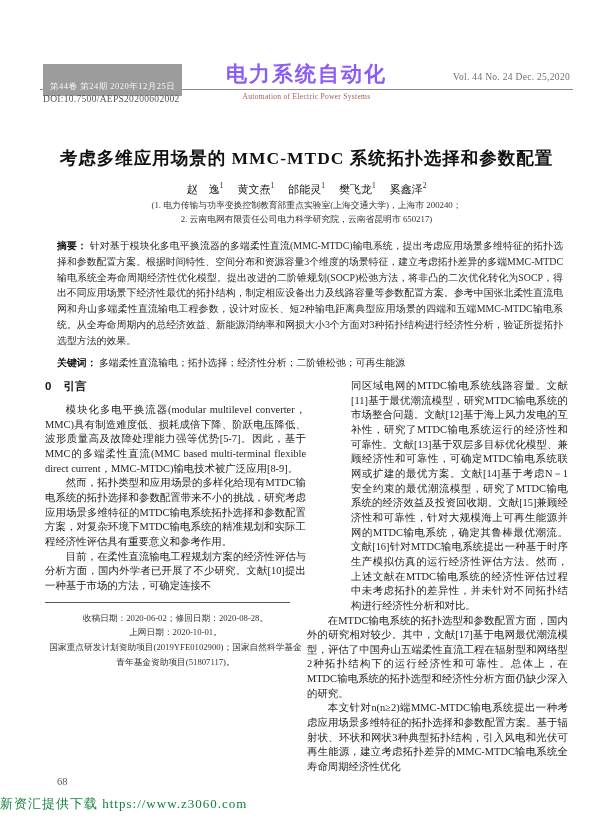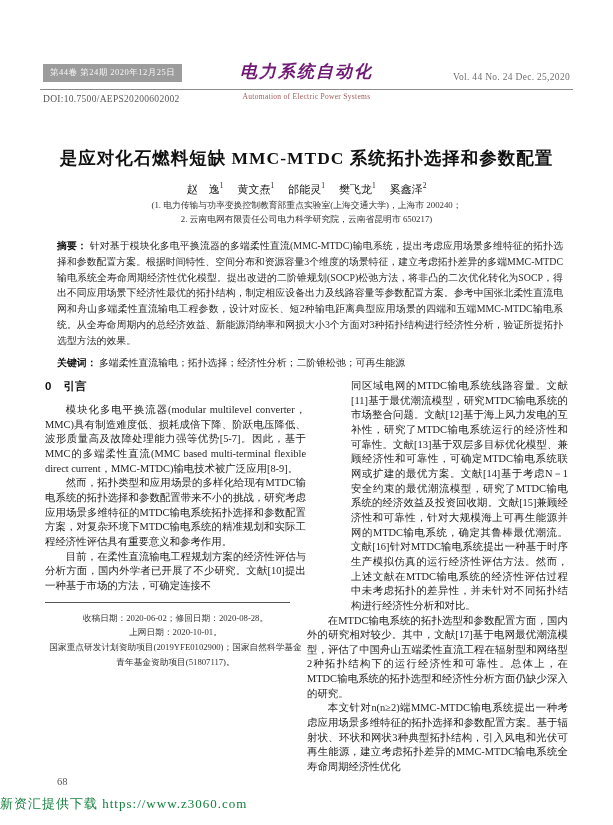--- a/index.html
+++ b/index.html
@@ -20,39 +20,38 @@
     top: 89px; left: 40px; right: 40px;
     border-top: 1px solid #8a8a8a;
   }
   .issue-box {
     position: absolute;
     top: 64px; left: 43px;
     background: #9c9c9c;
     color: #f7f7f7;
     font-size: 8.5px;
     letter-spacing: 0.5px;
-    padding: 3px 7px 3px 7px;
+    padding: 17px 7px 3px 7px;
     white-space: nowrap;
   }
   .doi-line {
     position: absolute;
     top: 94px; left: 43px;
     font-size: 9.5px;
     color: #565656;
     letter-spacing: 0.3px;
   }
   .journal-logo {
     position: absolute;
     top: 60px; left: 0; right: 0;
     text-align: center;
-    font-size: 17px;
+    font-size: 21px;
     font-weight: bold;
-    font-style: italic;
     letter-spacing: 2px;
-    color: #701a75;
+    color: #8b5cf6;
   }
   .journal-en {
     position: absolute;
     top: 92px; left: 0; right: 0;
     text-align: center;
     font-size: 7.5px;
     color: #a05a5a;
     letter-spacing: 0.3px;
   }
   .vol-line {
@@ -166,21 +165,21 @@
 
 <div class="page">
 
   <div class="header-rule"></div>
   <div class="issue-box">第44卷 第24期 2020年12月25日</div>
   <div class="doi-line">DOI:10.7500/AEPS20200602002</div>
   <div class="journal-logo">电力系统自动化</div>
   <div class="journal-en">Automation of Electric Power Systems</div>
   <div class="vol-line">Vol. 44 No. 24 Dec. 25,2020</div>
 
-  <div class="article-title">是应对化石燃料短缺 MMC-MTDC 系统拓扑选择和参数配置</div>
+  <div class="article-title">考虑多维应用场景的 MMC-MTDC 系统拓扑选择和参数配置</div>
 
   <div class="authors-line">
     <span class="author"><span>赵　逸</span><sup>1</sup></span><span class="author"><span>黄文焘</span><sup>1</sup></span><span class="author"><span>邰能灵</span><sup>1</sup></span><span class="author"><span>樊飞龙</span><sup>1</sup></span><span class="author"><span>奚鑫泽</span><sup>2</sup></span>
   </div>
 
   <div class="affiliations">
     <div>(1. 电力传输与功率变换控制教育部重点实验室(上海交通大学)，上海市 200240；</div>
     <div>2. 云南电网有限责任公司电力科学研究院，云南省昆明市 650217)</div>
   </div>
 

